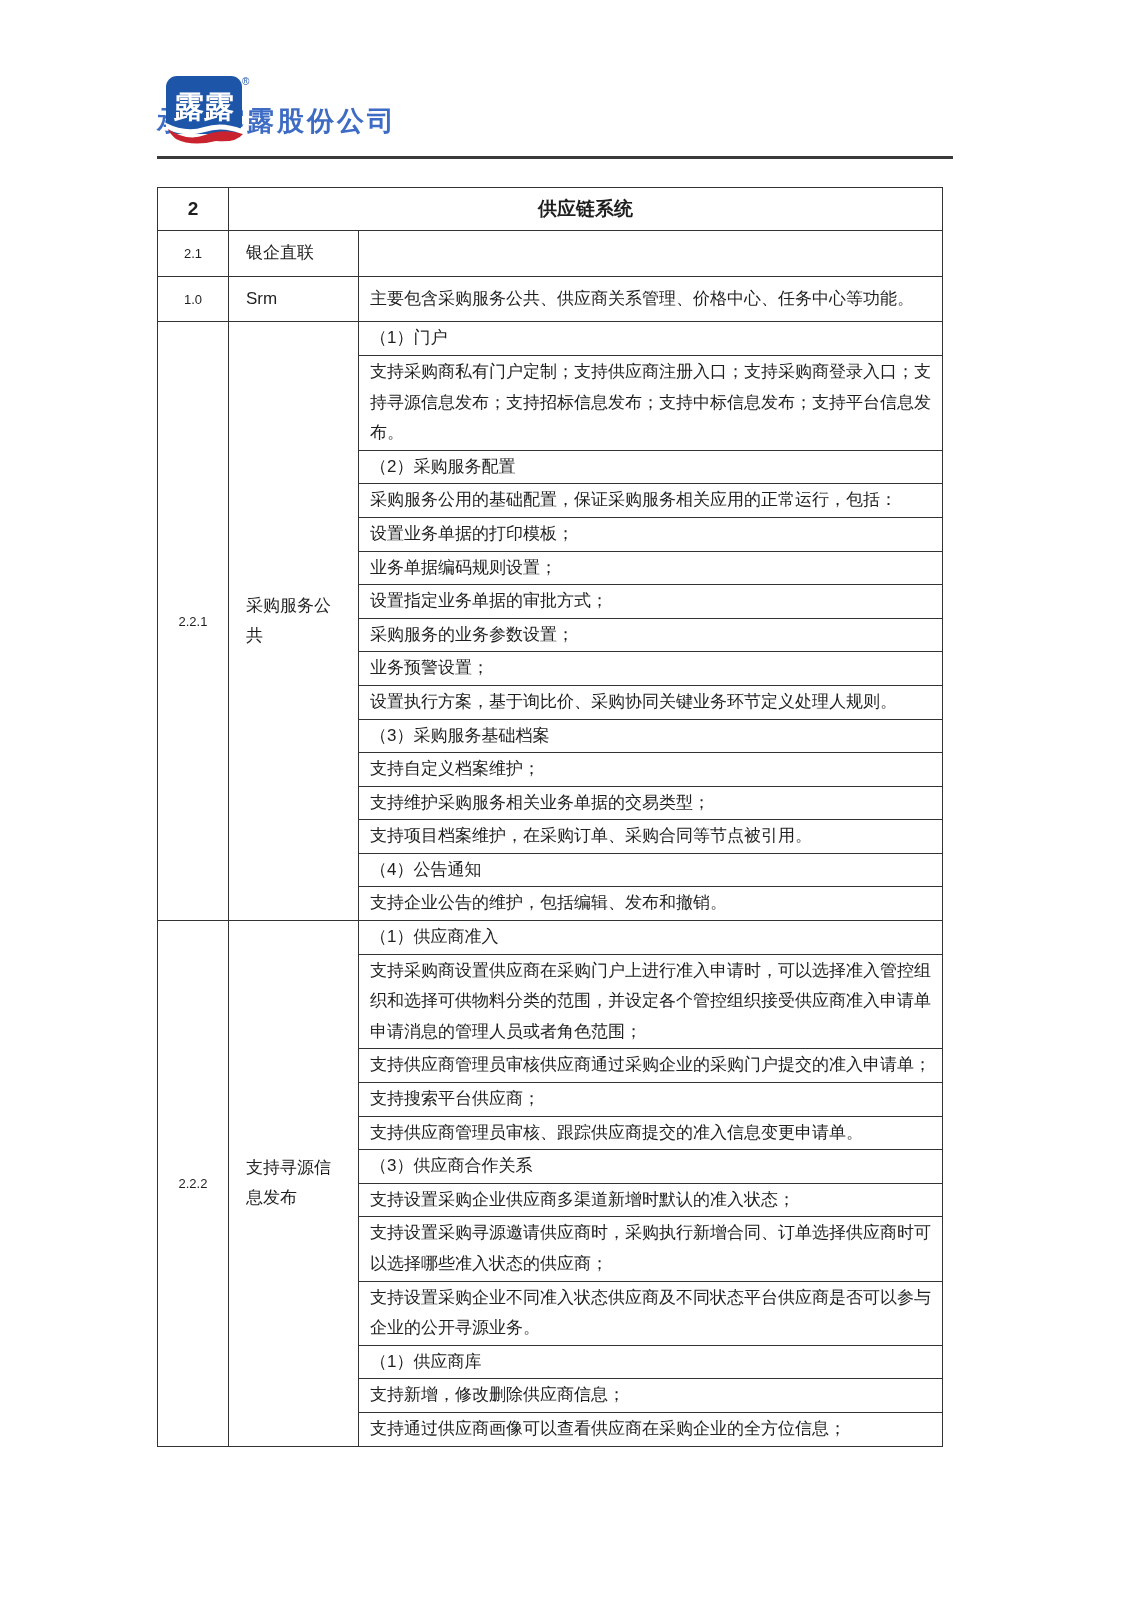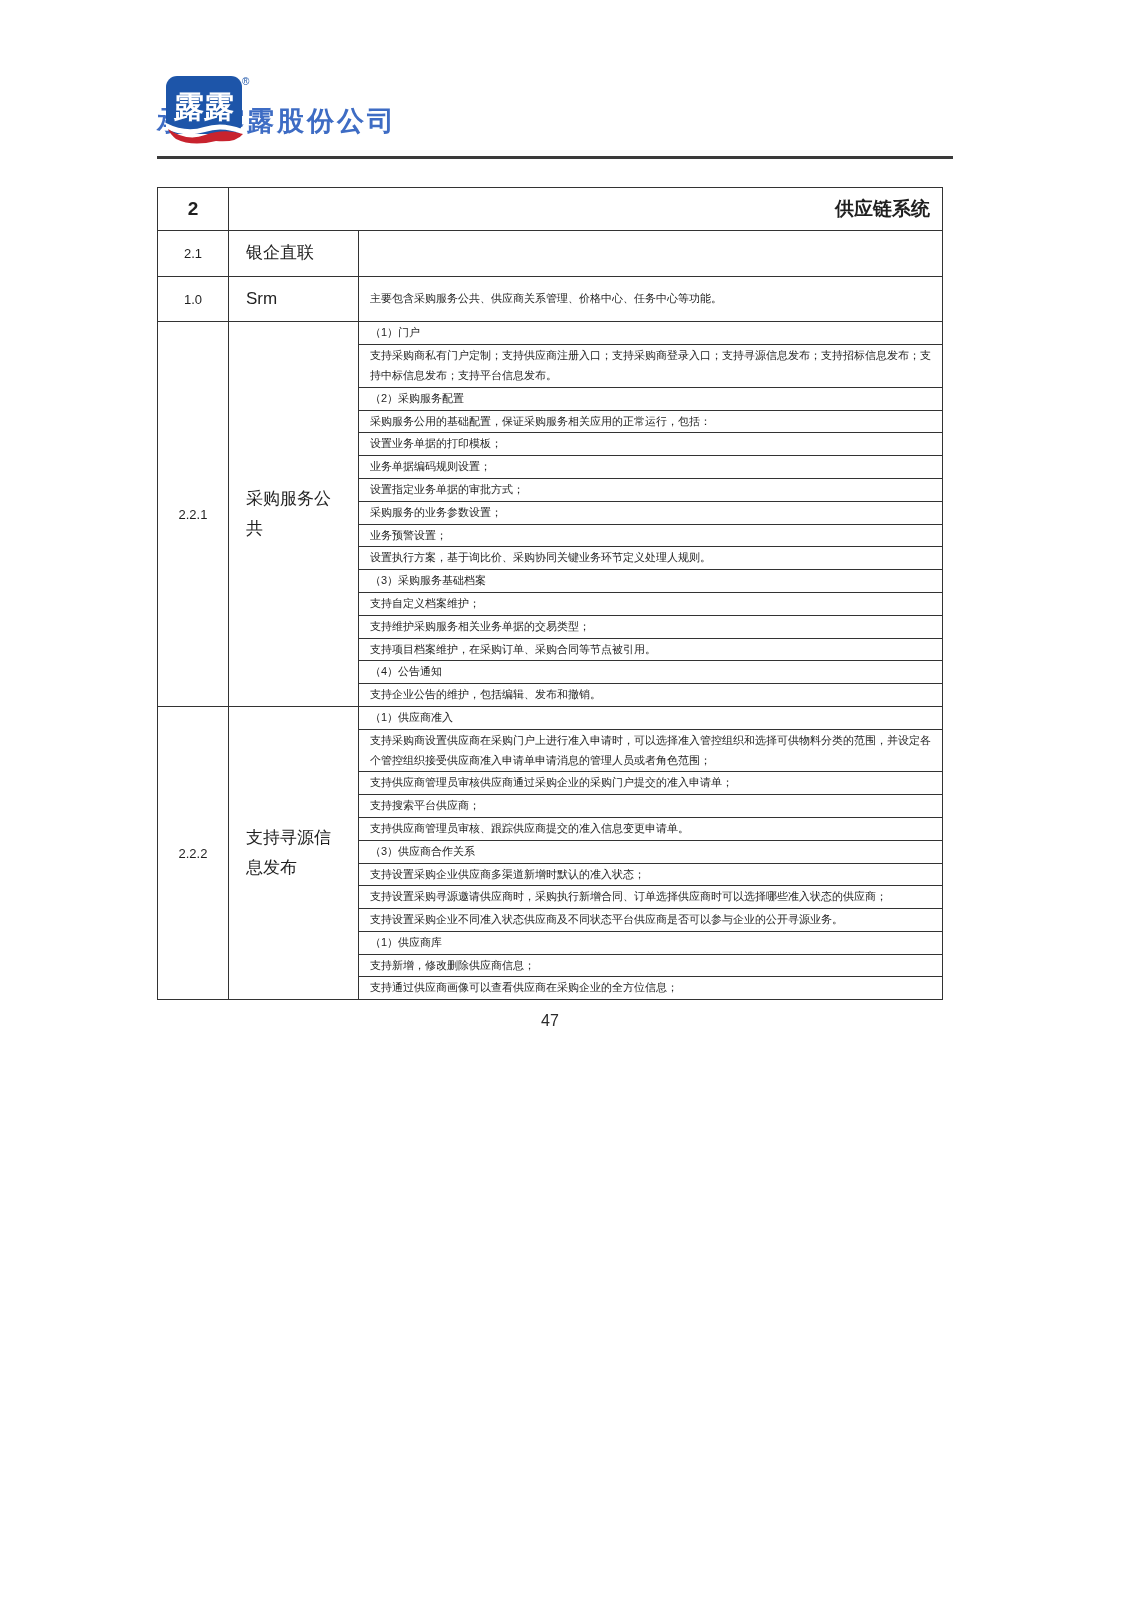--- a/index.html
+++ b/index.html
@@ -38,23 +38,23 @@
     margin-top: 28px;
   }
   table.req-table td {
     border: 1px solid #333333;
     vertical-align: middle;
     color: #1f1f1f;
     word-break: break-all;
   }
   .cell-no { text-align: center; font-size: 13px; padding: 2px 0; }
   .cell-name { text-align: left; font-size: 17px; line-height: 1.8; padding: 2px 17px; }
-  .cell-desc { text-align: justify; font-size: 11px; line-height: 1.8; padding: 1px 11px; margin-top: 36px; }
+  .cell-desc { text-align: justify; font-size: 17px; line-height: 1.8; padding: 1px 11px; margin-top: 36px; }
   tr.title-row td { font-weight: 700; font-size: 19px; }
-  tr.title-row .cell-name { text-align: right; padding: 4px 12px; }
+  tr.title-row .cell-name { text-align: center; padding: 4px 12px; }
   tr.title-row .cell-no { padding: 4px 0; }
   tr.simple-row td { padding-top: 7px; padding-bottom: 7px; }
   .page-footer {
     width: 786px;
     text-align: center;
     margin-top: 12px;
     font-size: 16px;
     color: #2b2b2b;
   }
 </style>
@@ -184,16 +184,15 @@
           </tr>
           <tr>
             <td class="cell-desc">支持新增，修改删除供应商信息；</td>
           </tr>
           <tr>
             <td class="cell-desc">支持通过供应商画像可以查看供应商在采购企业的全方位信息；</td>
           </tr>
         </tbody>
     </table>
 
-    <div class="page-footer">47</div>
 
   </div>
 </div>
 
 </body></html>

